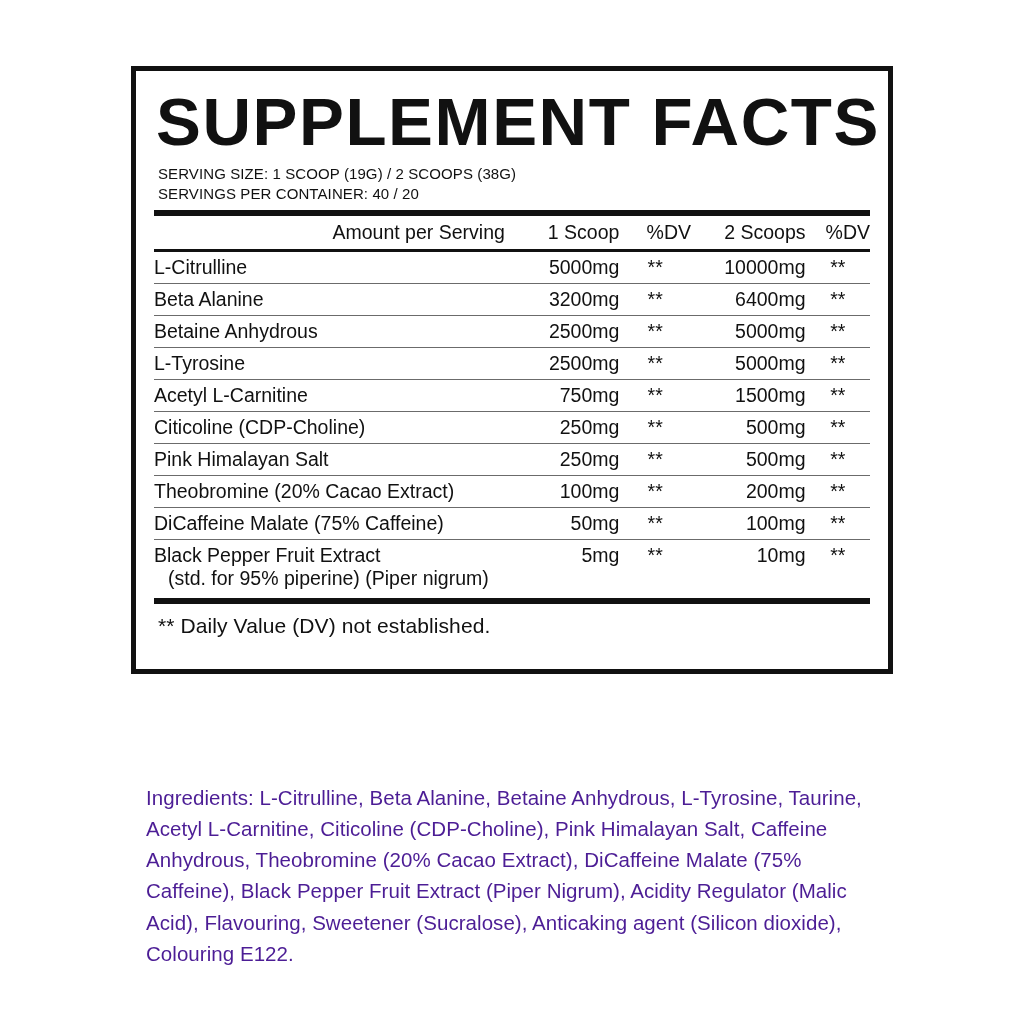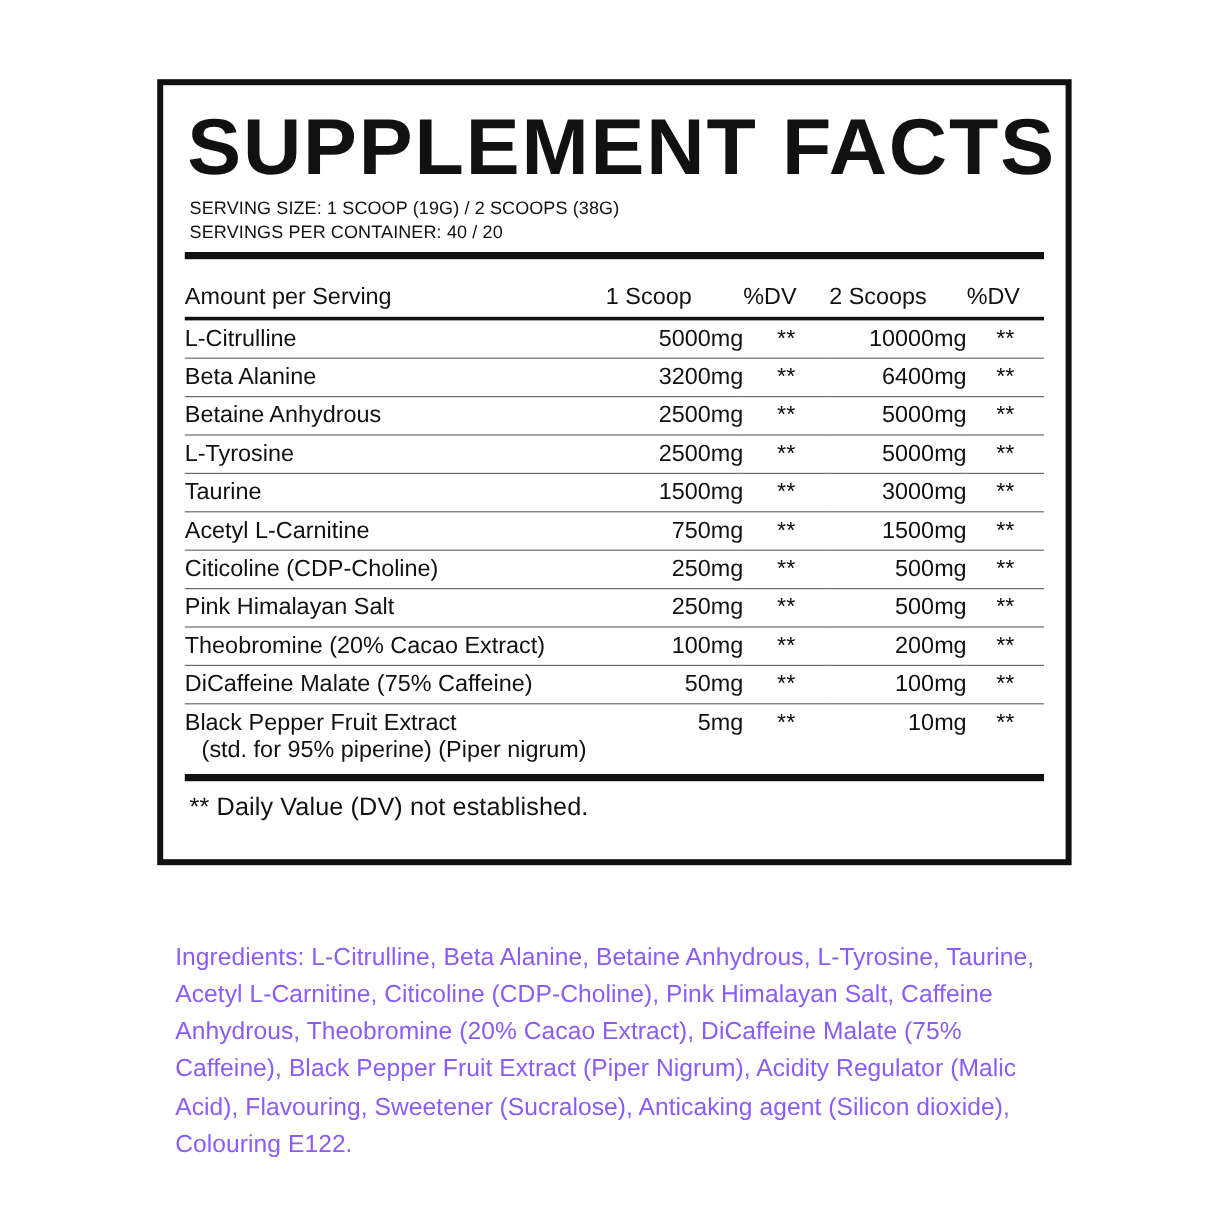--- a/index.html
+++ b/index.html
@@ -61,23 +61,23 @@
     border-collapse: collapse;
     font-size: 19.5px;
   }
   table.facts th,
   table.facts td {
     padding: 4px 0 4px 0;
     font-weight: 400;
     vertical-align: top;
   }
   table.facts thead th {
-    text-align: left;
+    text-align: right;
     padding-bottom: 5px;
-    padding-top: 20px;
+    padding-top: 5px;
   }
   .col-name   { width: 49%; text-align: left;  padding-left: 4px; }
   .col-amt1   { width: 16%; text-align: right; }
   .col-dv1    { width: 10%; text-align: center; padding-left: 12px;}
   .col-amt2   { width: 16%; text-align: right; }
   .col-dv2    { width: 9%;  text-align: center; padding-left: 12px;}
   tbody tr td {
     border-top: 1.3px solid #6b6b6b;
   }
   tbody tr:first-child td {
@@ -94,21 +94,21 @@
   }
   
   .ingredients {
     position: absolute;
     left: 146px;
     top: 782px;
     width: 740px;
     font-size: 20.5px;
     line-height: 1.52;
     letter-spacing: 0.05px;
-    color: #8b5cf6;
+    color: #4c1d95;
   }
 </style>
 </head>
 <body>
 
 <div class="page">
 
   <div class="panel">
 
     <div class="title">SUPPLEMENT FACTS</div>
@@ -173,29 +173,20 @@
           <td class="col-name">
             <span>L-Tyrosine</span>
           </td>
           <td class="col-amt1">2500mg</td>
           <td class="col-dv1">**</td>
           <td class="col-amt2">5000mg</td>
           <td class="col-dv2">**</td>
         </tr>
         <tr>
           <td class="col-name">
-            <span>Taurine</span>
-          </td>
-          <td class="col-amt1">1500mg</td>
-          <td class="col-dv1">**</td>
-          <td class="col-amt2">3000mg</td>
-          <td class="col-dv2">**</td>
-        </tr>
-        <tr>
-          <td class="col-name">
             <span>Acetyl L-Carnitine</span>
           </td>
           <td class="col-amt1">750mg</td>
           <td class="col-dv1">**</td>
           <td class="col-amt2">1500mg</td>
           <td class="col-dv2">**</td>
         </tr>
         <tr>
           <td class="col-name">
             <span>Citicoline (CDP-Choline)</span>

